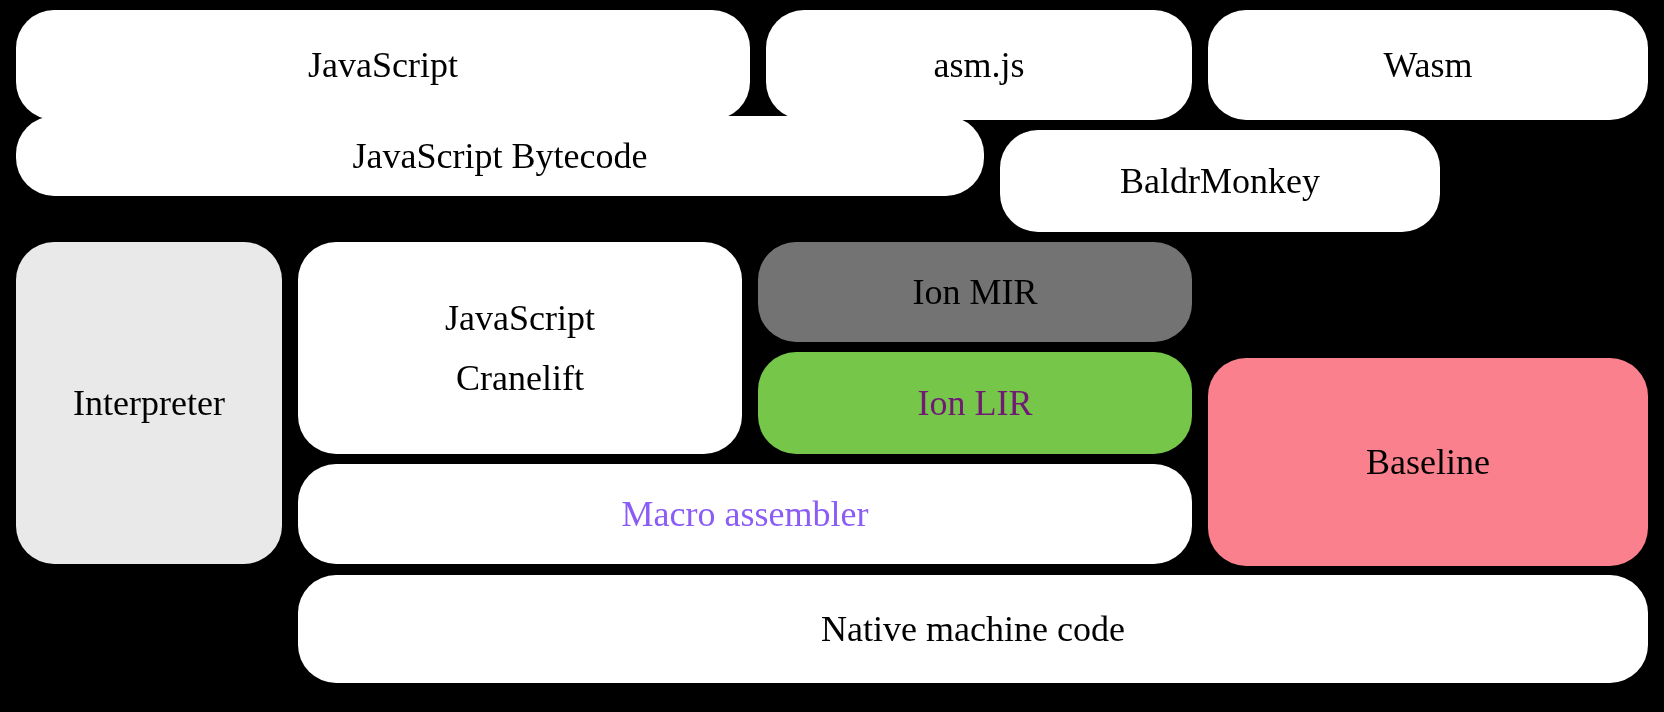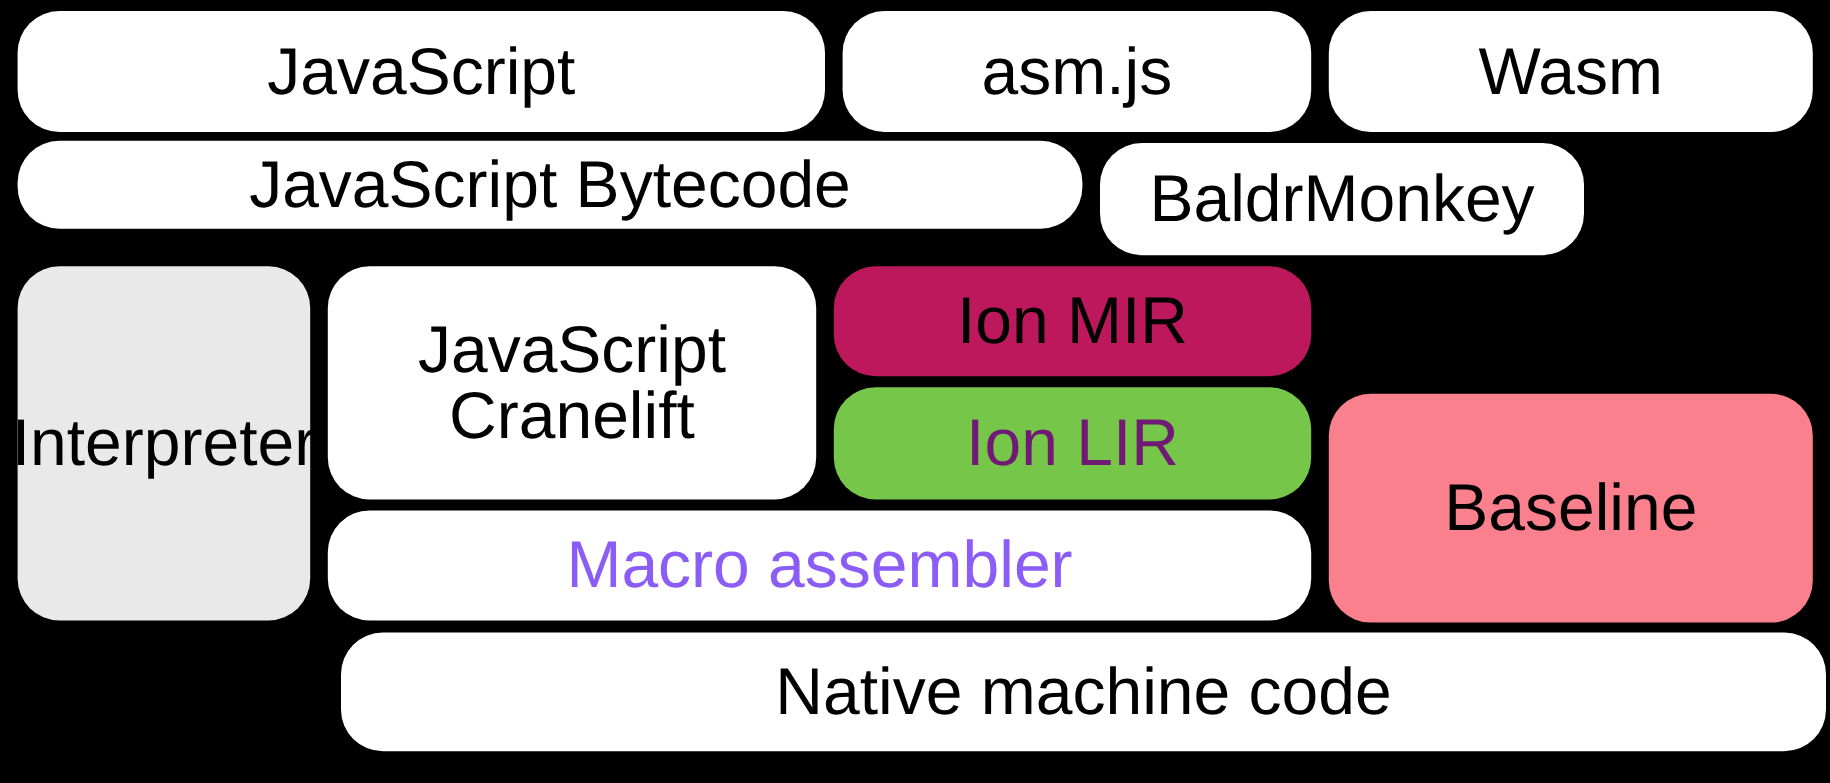--- a/index.html
+++ b/index.html
@@ -16,37 +16,38 @@
     font-family: "Liberation Sans", "DejaVu Sans", sans-serif;
   }
   .box {
     position: absolute;
     border-radius: 38px;
     display: flex;
     align-items: center;
     justify-content: center;
     flex-direction: column;
     color: #000000;
-    font-size: 60px;
+    font-size: 36px;
     line-height: 60px;
     text-align: right;
     background: #ffffff;
+    font-family: Liberation Serif, serif;
   }
   .b-javascript { left: 16px;   top: 10px;  width: 734px;  height: 110px; }
   .b-asmjs      { left: 766px;  top: 10px;  width: 426px;  height: 110px; }
   .b-wasm       { left: 1208px; top: 10px;  width: 440px;  height: 110px; }
-  .b-bytecode   { left: 16px;   top: 128px; width: 968px;  height: 80px; }
+  .b-bytecode   { left: 16px;   top: 116px; width: 968px;  height: 80px; }
   .b-baldr      { left: 1000px; top: 130px; width: 440px;  height: 102px; }
   .b-interp     { left: 16px;   top: 242px; width: 266px;  height: 322px; }
   .b-baseline   { left: 298px;  top: 242px; width: 444px;  height: 212px; }
   .b-ionmir     { left: 758px;  top: 242px; width: 434px;  height: 100px; }
   .b-ionlir     { left: 758px;  top: 352px; width: 434px;  height: 102px; }
   .b-cranelift  { left: 1208px; top: 358px; width: 440px;  height: 208px; }
   .b-macro      { left: 298px;  top: 464px; width: 894px;  height: 100px; }
-  .b-native     { left: 298px;  top: 575px; width: 1350px; height: 108px; margin-left: 12px; }
+  .b-native     { left: 298px;  top: 575px; width: 1350px; height: 108px; }
 </style>
 </head>
 <body>
 
 <div class="stage" style="background-color: rgb(0, 0, 0);">
 
   <div class="box b-javascript" style="background-color: rgb(255, 255, 255); color: rgb(0, 0, 0);">
     <span>JavaScript</span>
   </div>
 
@@ -68,21 +69,21 @@
 
   <div class="box b-interp" style="background-color: rgb(233, 233, 233); color: rgb(0, 0, 0);">
     <span>Interpreter</span>
   </div>
 
   <div class="box b-baseline" style="background-color: rgb(255, 255, 255); color: rgb(0, 0, 0);">
     <span>JavaScript</span>
     <span>Cranelift</span>
   </div>
 
-  <div class="box b-ionmir" style="background-color: #be185d; color: rgb(0, 0, 0);">
+  <div class="box b-ionmir" style="background-color: #737373; color: rgb(0, 0, 0);">
     <span>Ion MIR</span>
   </div>
 
   <div class="box b-ionlir" style="background-color: rgb(118, 198, 74); color: #701a75;">
     <span>Ion LIR</span>
   </div>
 
   <div class="box b-cranelift" style="background-color: rgb(249, 128, 140); color: rgb(0, 0, 0);">
     <span>Baseline</span>
   </div>

